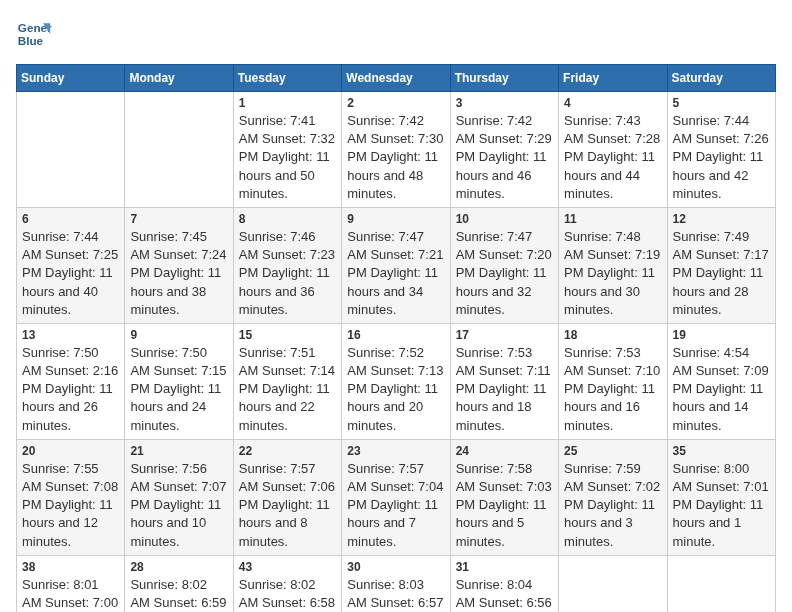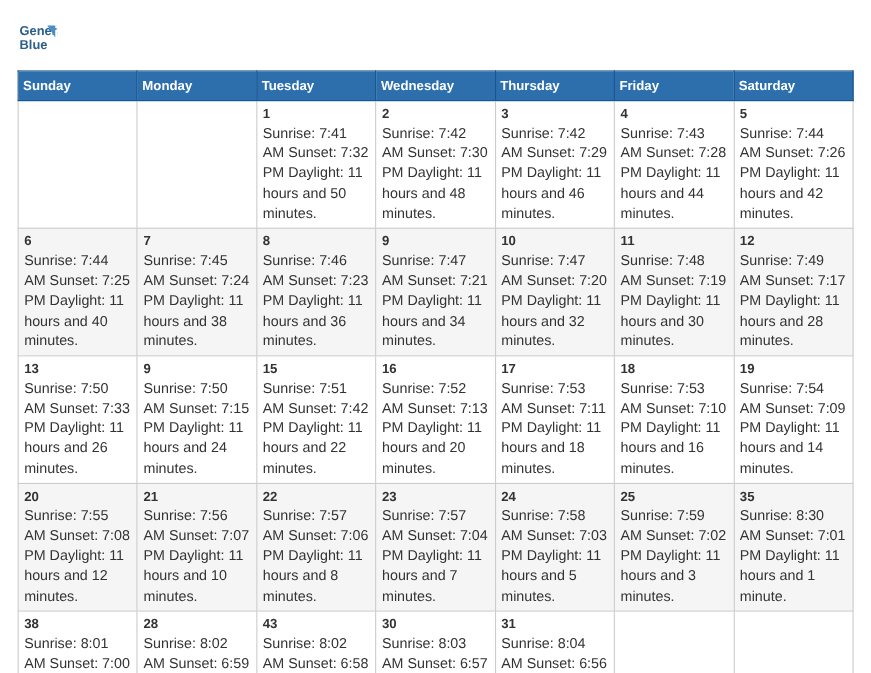--- a/index.html
+++ b/index.html
@@ -183,33 +183,33 @@
           <span class="day-number">12</span>
           <div class="day-info">Sunrise: 7:49 AM
 Sunset: 7:17 PM
 Daylight: 11 hours and 28 minutes.</div>
         </td>
       </tr>
       <tr>
         <td>
           <span class="day-number">13</span>
           <div class="day-info">Sunrise: 7:50 AM
-Sunset: 7:33 PM
+Sunset: 2:16 PM
 Daylight: 11 hours and 26 minutes.</div>
         </td>
         <td>
           <span class="day-number">9</span>
           <div class="day-info">Sunrise: 7:50 AM
 Sunset: 7:15 PM
 Daylight: 11 hours and 24 minutes.</div>
         </td>
         <td>
           <span class="day-number">15</span>
           <div class="day-info">Sunrise: 7:51 AM
-Sunset: 7:42 PM
+Sunset: 7:14 PM
 Daylight: 11 hours and 22 minutes.</div>
         </td>
         <td>
           <span class="day-number">16</span>
           <div class="day-info">Sunrise: 7:52 AM
 Sunset: 7:13 PM
 Daylight: 11 hours and 20 minutes.</div>
         </td>
         <td>
           <span class="day-number">17</span>
@@ -218,21 +218,21 @@
 Daylight: 11 hours and 18 minutes.</div>
         </td>
         <td>
           <span class="day-number">18</span>
           <div class="day-info">Sunrise: 7:53 AM
 Sunset: 7:10 PM
 Daylight: 11 hours and 16 minutes.</div>
         </td>
         <td>
           <span class="day-number">19</span>
-          <div class="day-info">Sunrise: 7:54 AM
+          <div class="day-info">Sunrise: 4:54 AM
 Sunset: 7:09 PM
 Daylight: 11 hours and 14 minutes.</div>
         </td>
       </tr>
       <tr>
         <td>
           <span class="day-number">20</span>
           <div class="day-info">Sunrise: 7:55 AM
 Sunset: 7:08 PM
 Daylight: 11 hours and 12 minutes.</div>
@@ -262,21 +262,21 @@
 Daylight: 11 hours and 5 minutes.</div>
         </td>
         <td>
           <span class="day-number">25</span>
           <div class="day-info">Sunrise: 7:59 AM
 Sunset: 7:02 PM
 Daylight: 11 hours and 3 minutes.</div>
         </td>
         <td>
           <span class="day-number">35</span>
-          <div class="day-info">Sunrise: 8:30 AM
+          <div class="day-info">Sunrise: 8:00 AM
 Sunset: 7:01 PM
 Daylight: 11 hours and 1 minute.</div>
         </td>
       </tr>
       <tr>
         <td>
           <span class="day-number">38</span>
           <div class="day-info">Sunrise: 8:01 AM
 Sunset: 7:00 PM
 Daylight: 10 hours and 59 minutes.</div>

